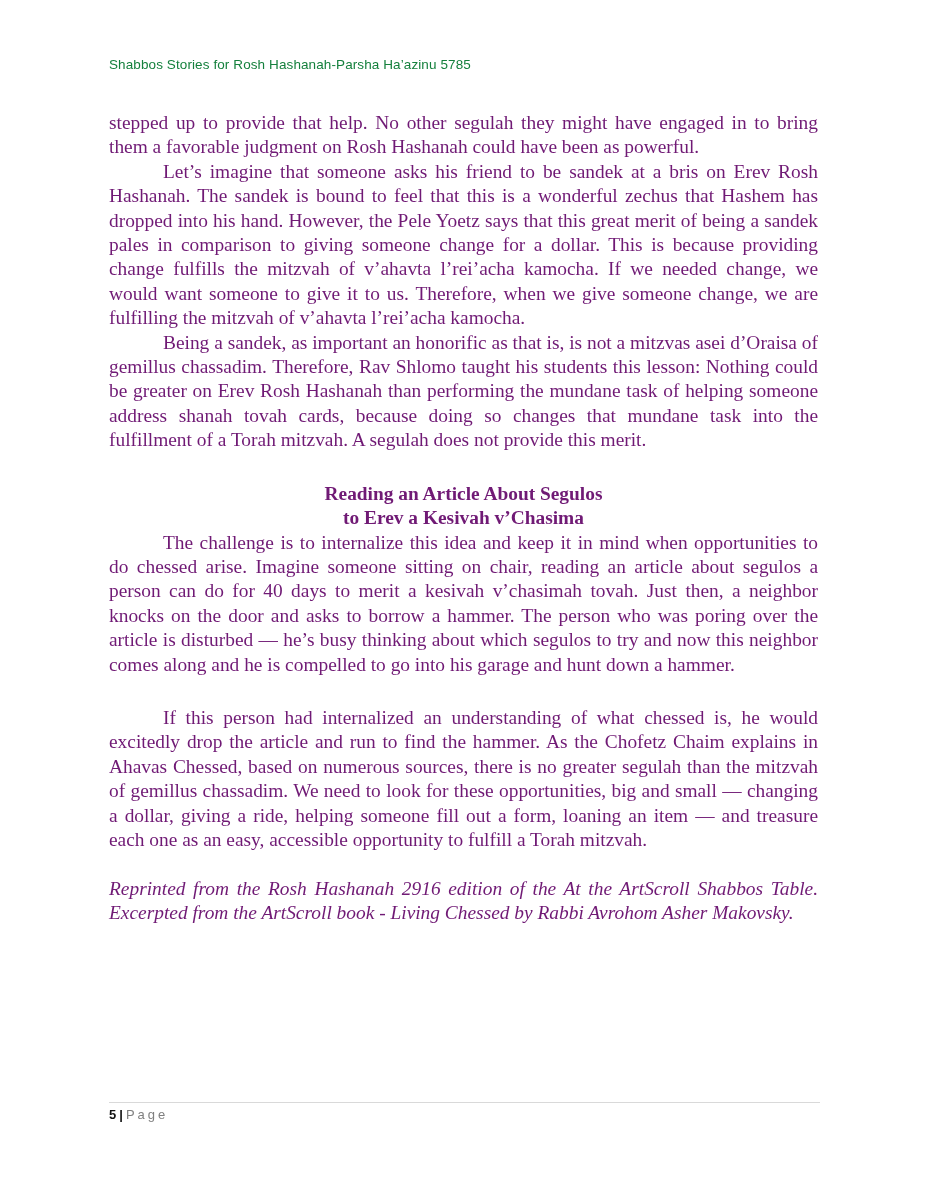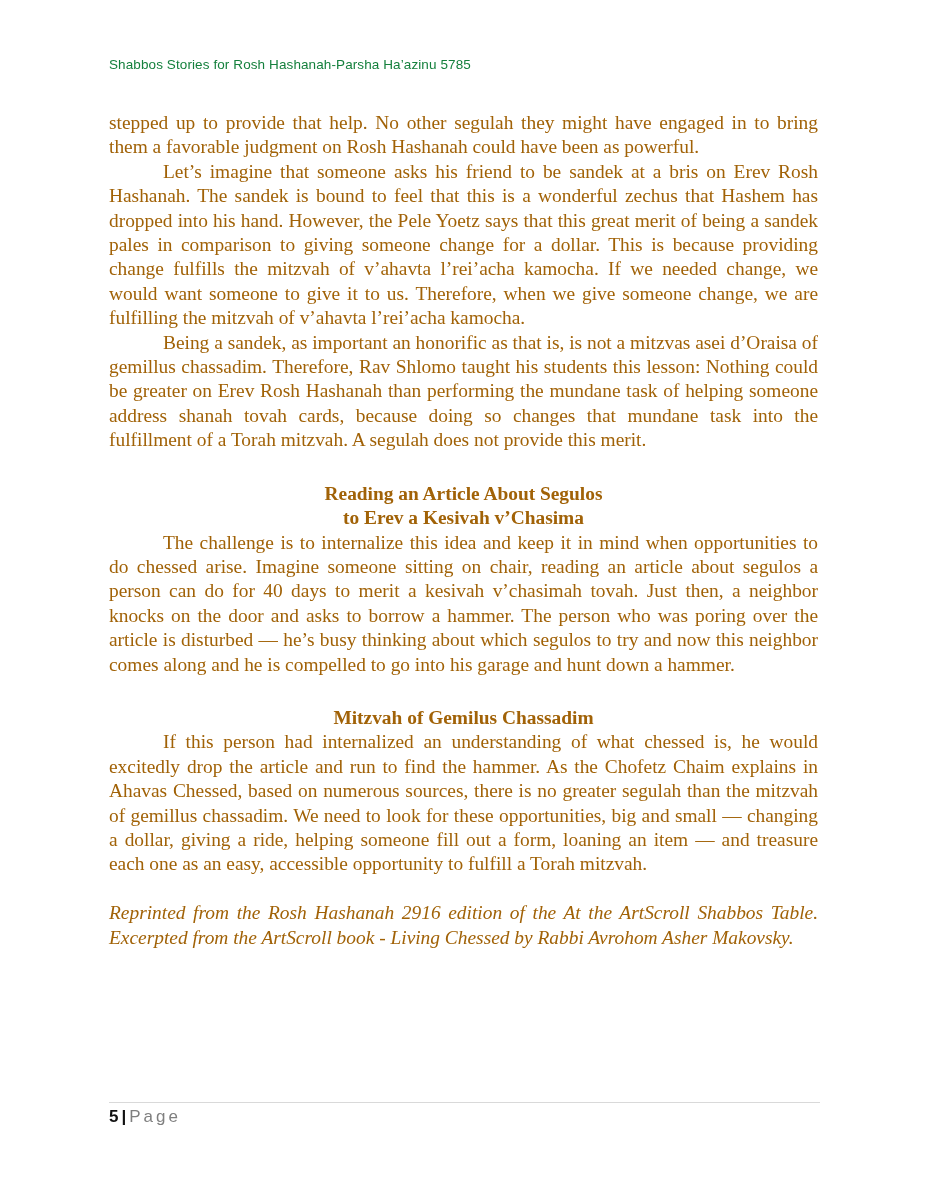--- a/index.html
+++ b/index.html
@@ -24,21 +24,21 @@
       letter-spacing: 0.1px;
     }
     .content {
       position: absolute;
       left: 109px;
       top: 111px;
       width: 709px;
       font-family: "Liberation Serif", serif;
       font-size: 19.4px;
       line-height: 24.4px;
-      color: #a16207;
+      color: #701a75;
     }
     .content p {
       margin: 0;
       text-align: justify;
     }
     .content p.indent {
       text-indent: 54px;
     }
     .content p.last-left {
       text-align-last: left;
@@ -62,21 +62,21 @@
       top: 1102px;
       width: 711px;
       height: 1px;
       background: #d9d9d9;
     }
     .footer {
       position: absolute;
       left: 109px;
       top: 1107px;
       font-family: "Liberation Sans", sans-serif;
-      font-size: 17px;
+      font-size: 13px;
       color: #111111;
     }
     .footer .page-num {
       font-weight: bold;
     }
     .footer .sep {
       font-weight: bold;
       margin: 0 3px 0 3px;
     }
     .footer .page-word {
@@ -94,21 +94,20 @@
   <p class="indent last-left">Let’s imagine that someone asks his friend to be sandek at a bris on Erev Rosh Hashanah. The sandek is bound to feel that this is a wonderful zechus that Hashem has dropped into his hand. However, the Pele Yoetz says that this great merit of being a sandek pales in comparison to giving someone change for a dollar. This is because providing change fulfills the mitzvah of v’ahavta l’rei’acha kamocha. If we needed change, we would want someone to give it to us. Therefore, when we give someone change, we are fulfilling the mitzvah of v’ahavta l’rei’acha kamocha.</p>
   <p class="indent last-left">Being a sandek, as important an honorific as that is, is not a mitzvas asei d’Oraisa of gemillus chassadim. Therefore, Rav Shlomo taught his students this lesson: Nothing could be greater on Erev Rosh Hashanah than performing the mundane task of helping someone address shanah tovah cards, because doing so changes that mundane task into the fulfillment of a Torah mitzvah. A segulah does not provide this merit.</p>
 
   <div class="heading-block">
     <div class="section-heading">Reading an Article About Segulos</div>
     <div class="section-heading">to Erev a Kesivah v’Chasima</div>
   </div>
   <p class="indent last-left">The challenge is to internalize this idea and keep it in mind when opportunities to do chessed arise. Imagine someone sitting on chair, reading an article about segulos a person can do for 40 days to merit a kesivah v’chasimah tovah. Just then, a neighbor knocks on the door and asks to borrow a hammer. The person who was poring over the article is disturbed — he’s busy thinking about which segulos to try and now this neighbor comes along and he is compelled to go into his garage and hunt down a hammer.</p>
 
   <div class="heading-block">
-    <div class="section-heading">Mitzvah of Gemilus Chassadim</div>
   </div>
   <p class="indent last-left">If this person had internalized an understanding of what chessed is, he would excitedly drop the article and run to find the hammer. As the Chofetz Chaim explains in Ahavas Chessed, based on numerous sources, there is no greater segulah than the mitzvah of gemillus chassadim. We need to look for these opportunities, big and small — changing a dollar, giving a ride, helping someone fill out a form, loaning an item — and treasure each one as an easy, accessible opportunity to fulfill a Torah mitzvah.</p>
 
   <p class="credit last-left">Reprinted from the Rosh Hashanah 2916 edition of the At the ArtScroll Shabbos Table. Excerpted from the ArtScroll book - Living Chessed by Rabbi Avrohom Asher Makovsky.</p>
 </div>
 
 <div class="footer-rule"></div>
 <div class="footer">
   <span class="page-num">5</span><span class="sep">|</span><span class="page-word">Page</span>
 </div>

